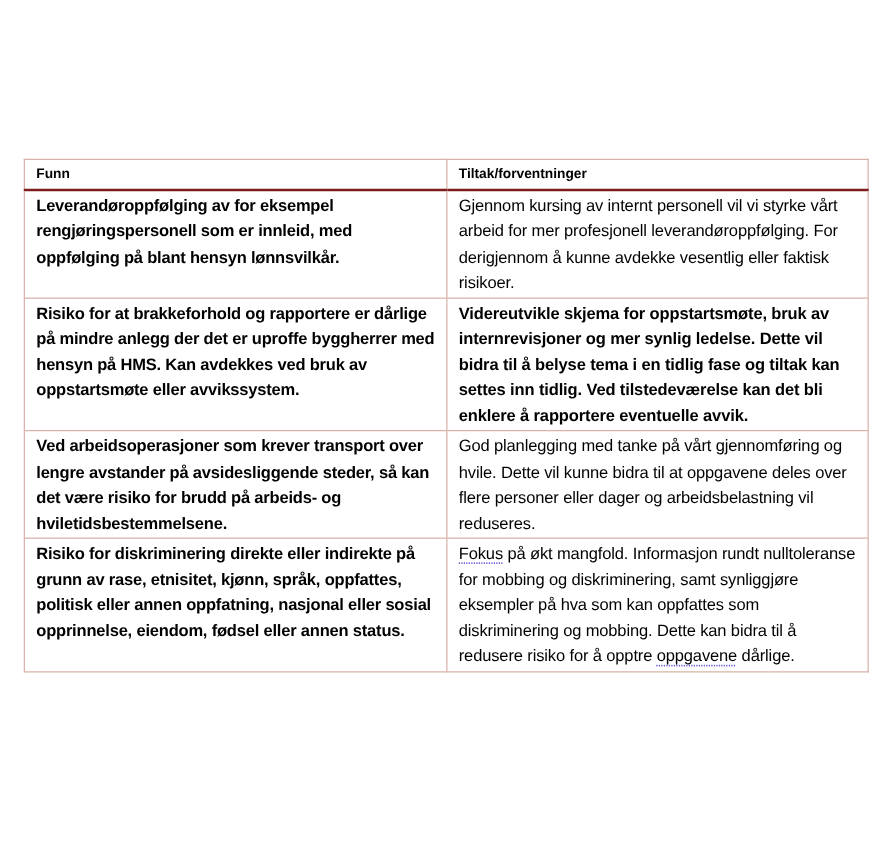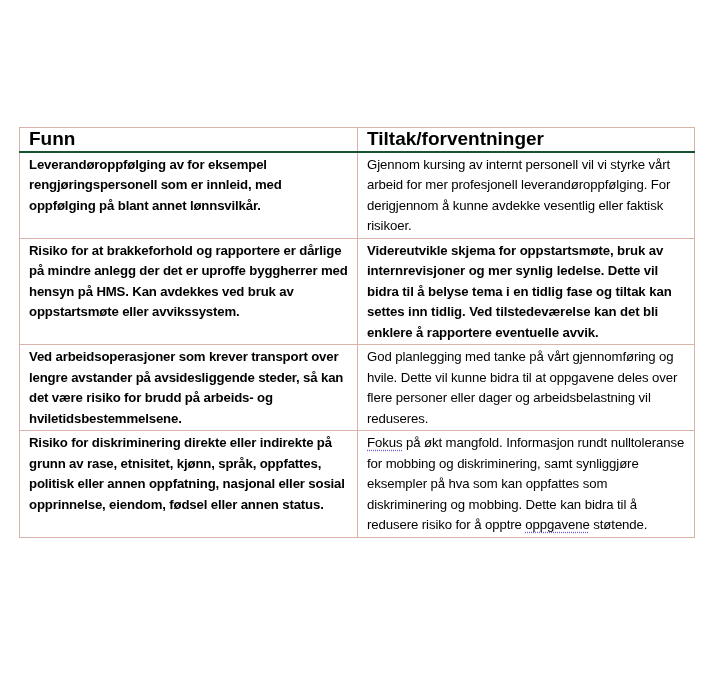--- a/index.html
+++ b/index.html
@@ -26,24 +26,24 @@
     line-height: 20.5px;
   }
   .doc-table td, .doc-table th {
     border: 1px solid #d9b3aa;
     vertical-align: top;
     text-align: left;
     padding: 2px 6px 1px 9px;
   }
   .doc-table th {
     font-weight: bold;
-    font-size: 19px;
+    font-size: 11px;
     padding-top: 1px;
     padding-bottom: 1px;
-    border-bottom: 2px solid #14532d;
+    border-bottom: 2px solid #7f1d1d;
     height: 20px;
   }
   .col-funn { width: 338px; }
   .col-tiltak { width: 337px; }
   .doc-table td.funn {
     font-weight: bold;
     letter-spacing: -0.15px;
   }
   .doc-table td.tiltak {
     letter-spacing: -0.1px;
@@ -66,29 +66,29 @@
     <col class="col-tiltak">
   </colgroup>
   <thead>
     <tr>
       <th>Funn</th>
       <th>Tiltak/forventninger</th>
     </tr>
   </thead>
   <tbody>
     <tr class="row-1">
-      <td class="funn">Leverandøroppfølging av for eksempel rengjøringspersonell som er innleid, med oppfølging på blant annet lønnsvilkår.</td>
+      <td class="funn">Leverandøroppfølging av for eksempel rengjøringspersonell som er innleid, med oppfølging på blant hensyn lønnsvilkår.</td>
       <td class="tiltak">Gjennom kursing av internt personell vil vi styrke vårt arbeid for mer profesjonell leverandøroppfølging. For derigjennom å kunne avdekke vesentlig eller faktisk risikoer.</td>
     </tr>
     <tr class="row-2">
       <td class="funn">Risiko for at brakkeforhold og rapportere er dårlige på mindre anlegg der det er uproffe byggherrer med hensyn på HMS. Kan avdekkes ved bruk av oppstartsmøte eller avvikssystem.</td>
       <td class="tiltak">Videreutvikle skjema for oppstartsmøte, bruk av internrevisjoner og mer synlig ledelse. Dette vil bidra til å belyse tema i en tidlig fase og tiltak kan settes inn tidlig. Ved tilstedeværelse kan det bli enklere å rapportere eventuelle avvik.</td>
     </tr>
     <tr class="row-3">
       <td class="funn">Ved arbeidsoperasjoner som krever transport over lengre avstander på avsidesliggende steder, så kan det være risiko for brudd på arbeids- og hviletidsbestemmelsene.</td>
       <td class="tiltak">God planlegging med tanke på vårt gjennomføring og hvile. Dette vil kunne bidra til at oppgavene deles over flere personer eller dager og arbeidsbelastning vil reduseres.</td>
     </tr>
     <tr class="row-4">
       <td class="funn">Risiko for diskriminering direkte eller indirekte på grunn av rase, etnisitet, kjønn, språk, oppfattes, politisk eller annen oppfatning, nasjonal eller sosial opprinnelse, eiendom, fødsel eller annen status.</td>
-      <td class="tiltak"><span class="spell">Fokus</span><span> på økt mangfold. Informasjon rundt nulltoleranse for mobbing og diskriminering, samt synliggjøre eksempler på hva som kan oppfattes som diskriminering og mobbing. Dette kan bidra til å redusere risiko for å opptre </span><span class="spell">oppgavene</span><span> støtende.</span></td>
+      <td class="tiltak"><span class="spell">Fokus</span><span> på økt mangfold. Informasjon rundt nulltoleranse for mobbing og diskriminering, samt synliggjøre eksempler på hva som kan oppfattes som diskriminering og mobbing. Dette kan bidra til å redusere risiko for å opptre </span><span class="spell">oppgavene</span><span> dårlige.</span></td>
     </tr>
   </tbody>
 </table>
 
 </body></html>

